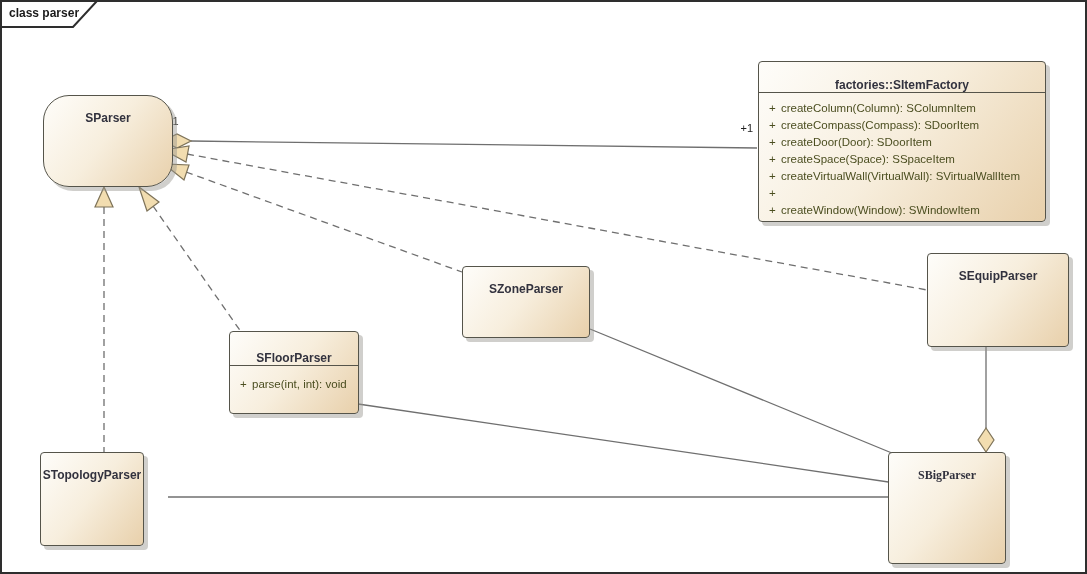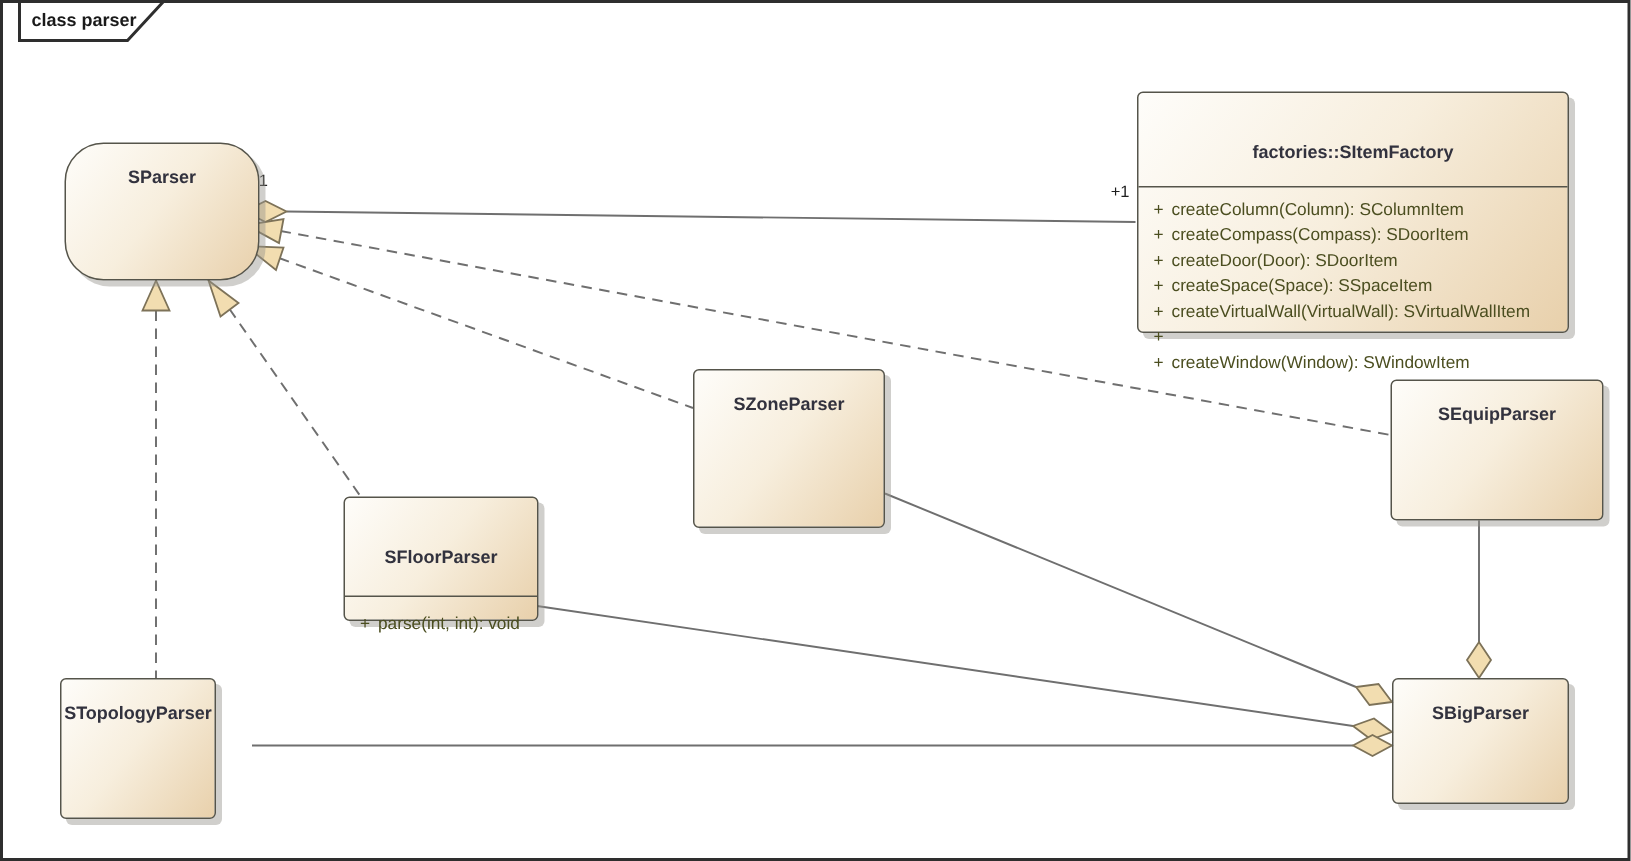--- a/index.html
+++ b/index.html
@@ -10,21 +10,21 @@
     position: absolute; left: 0; top: 0; width: 1087px; height: 574px;
     background: #ffffff;
   }
   .frame-border {
     position: absolute; inset: 0;
     border: 2px solid #2e2e2e;
     pointer-events: none;
   }
 
   
-  .frame-tab { position: absolute; left: 12px; top: 0; width: 110px; height: 32px; }
+  .frame-tab { position: absolute; left: 0; top: 0; width: 110px; height: 32px; }
   .frame-tab-label {
     position: absolute; left: 9px; top: 6px;
     font-size: 12px; font-weight: bold; color: #1a1a1a;
     white-space: nowrap;
   }
 
   
   .connector-layer { position: absolute; left: 0; top: 0; width: 1087px; height: 574px; }
 
   
@@ -34,23 +34,22 @@
     border: 1.5px solid #55544a;
     border-radius: 4px;
     box-shadow: 4px 4px 0 rgba(150,148,142,0.45);
   }
   .class-name {
     font-size: 12px; font-weight: bold; color: #32323e;
     text-align: center; width: 100%;
   }
   .plain .class-name { padding-top: 15px; }
   .class-header {
-    display: flex; align-items: flex-start; justify-content: center;
+    display: flex; align-items: flex-end; justify-content: center;
     border-bottom: 1.3px solid #55544a;
-    margin-top: 32px;
   }
   .class-methods { padding-top: 6px; }
   .method-row {
     display: flex; height: 17px; align-items: center;
     font-size: 11.5px; color: #4b4e20; white-space: nowrap;
   }
   .method-vis { width: 22px; padding-left: 10px; flex: 0 0 auto; }
   .method-sig { flex: 1 1 auto; overflow: hidden; }
 
   
@@ -146,21 +145,21 @@
       <div class="method-row">
         <span class="method-vis">+</span>
       </div>
       <div class="method-row">
         <span class="method-vis">+</span>
         <span class="method-sig">createWindow(Window): SWindowItem</span>
       </div>
     </div>
   </div>
 
-  <div class="uml-class plain" style="left:462px; top:246px; width:128px; height:106px;">
+  <div class="uml-class plain" style="left:462px; top:266px; width:128px; height:72px;">
     <div class="class-name">SZoneParser</div>
   </div>
 
   <div class="uml-class plain" style="left:927px; top:253px; width:142px; height:94px;">
     <div class="class-name">SEquipParser</div>
   </div>
 
   <div class="uml-class" style="left:229px; top:331px; width:130px; height:83px;">
     <div class="class-header" style="height:34px;">
       <div class="class-name">SFloorParser</div>
@@ -170,21 +169,21 @@
         <span class="method-vis">+</span>
         <span class="method-sig">parse(int, int): void</span>
       </div>
     </div>
   </div>
 
   <div class="uml-class plain" style="left:40px; top:452px; width:104px; height:94px;">
     <div class="class-name">STopologyParser</div>
   </div>
 
-  <div class="uml-class plain" style="left:928px; top:452px; width:118px; height:84px;">
+  <div class="uml-class plain" style="left:888px; top:452px; width:118px; height:112px;font-family:Liberation Serif, serif;">
     <div class="class-name">SBigParser</div>
   </div>
 
   <div class="frame-border"></div>
   <div class="frame-tab">
     <svg width="110" height="32" viewBox="0 0 110 32" xmlns="http://www.w3.org/2000/svg">
       <path d="M1,1 H97 L73,27 H1 Z" fill="#ffffff" stroke="#2e2e2e" stroke-width="2"></path>
     </svg>
     <div class="frame-tab-label">class parser</div>
   </div>

